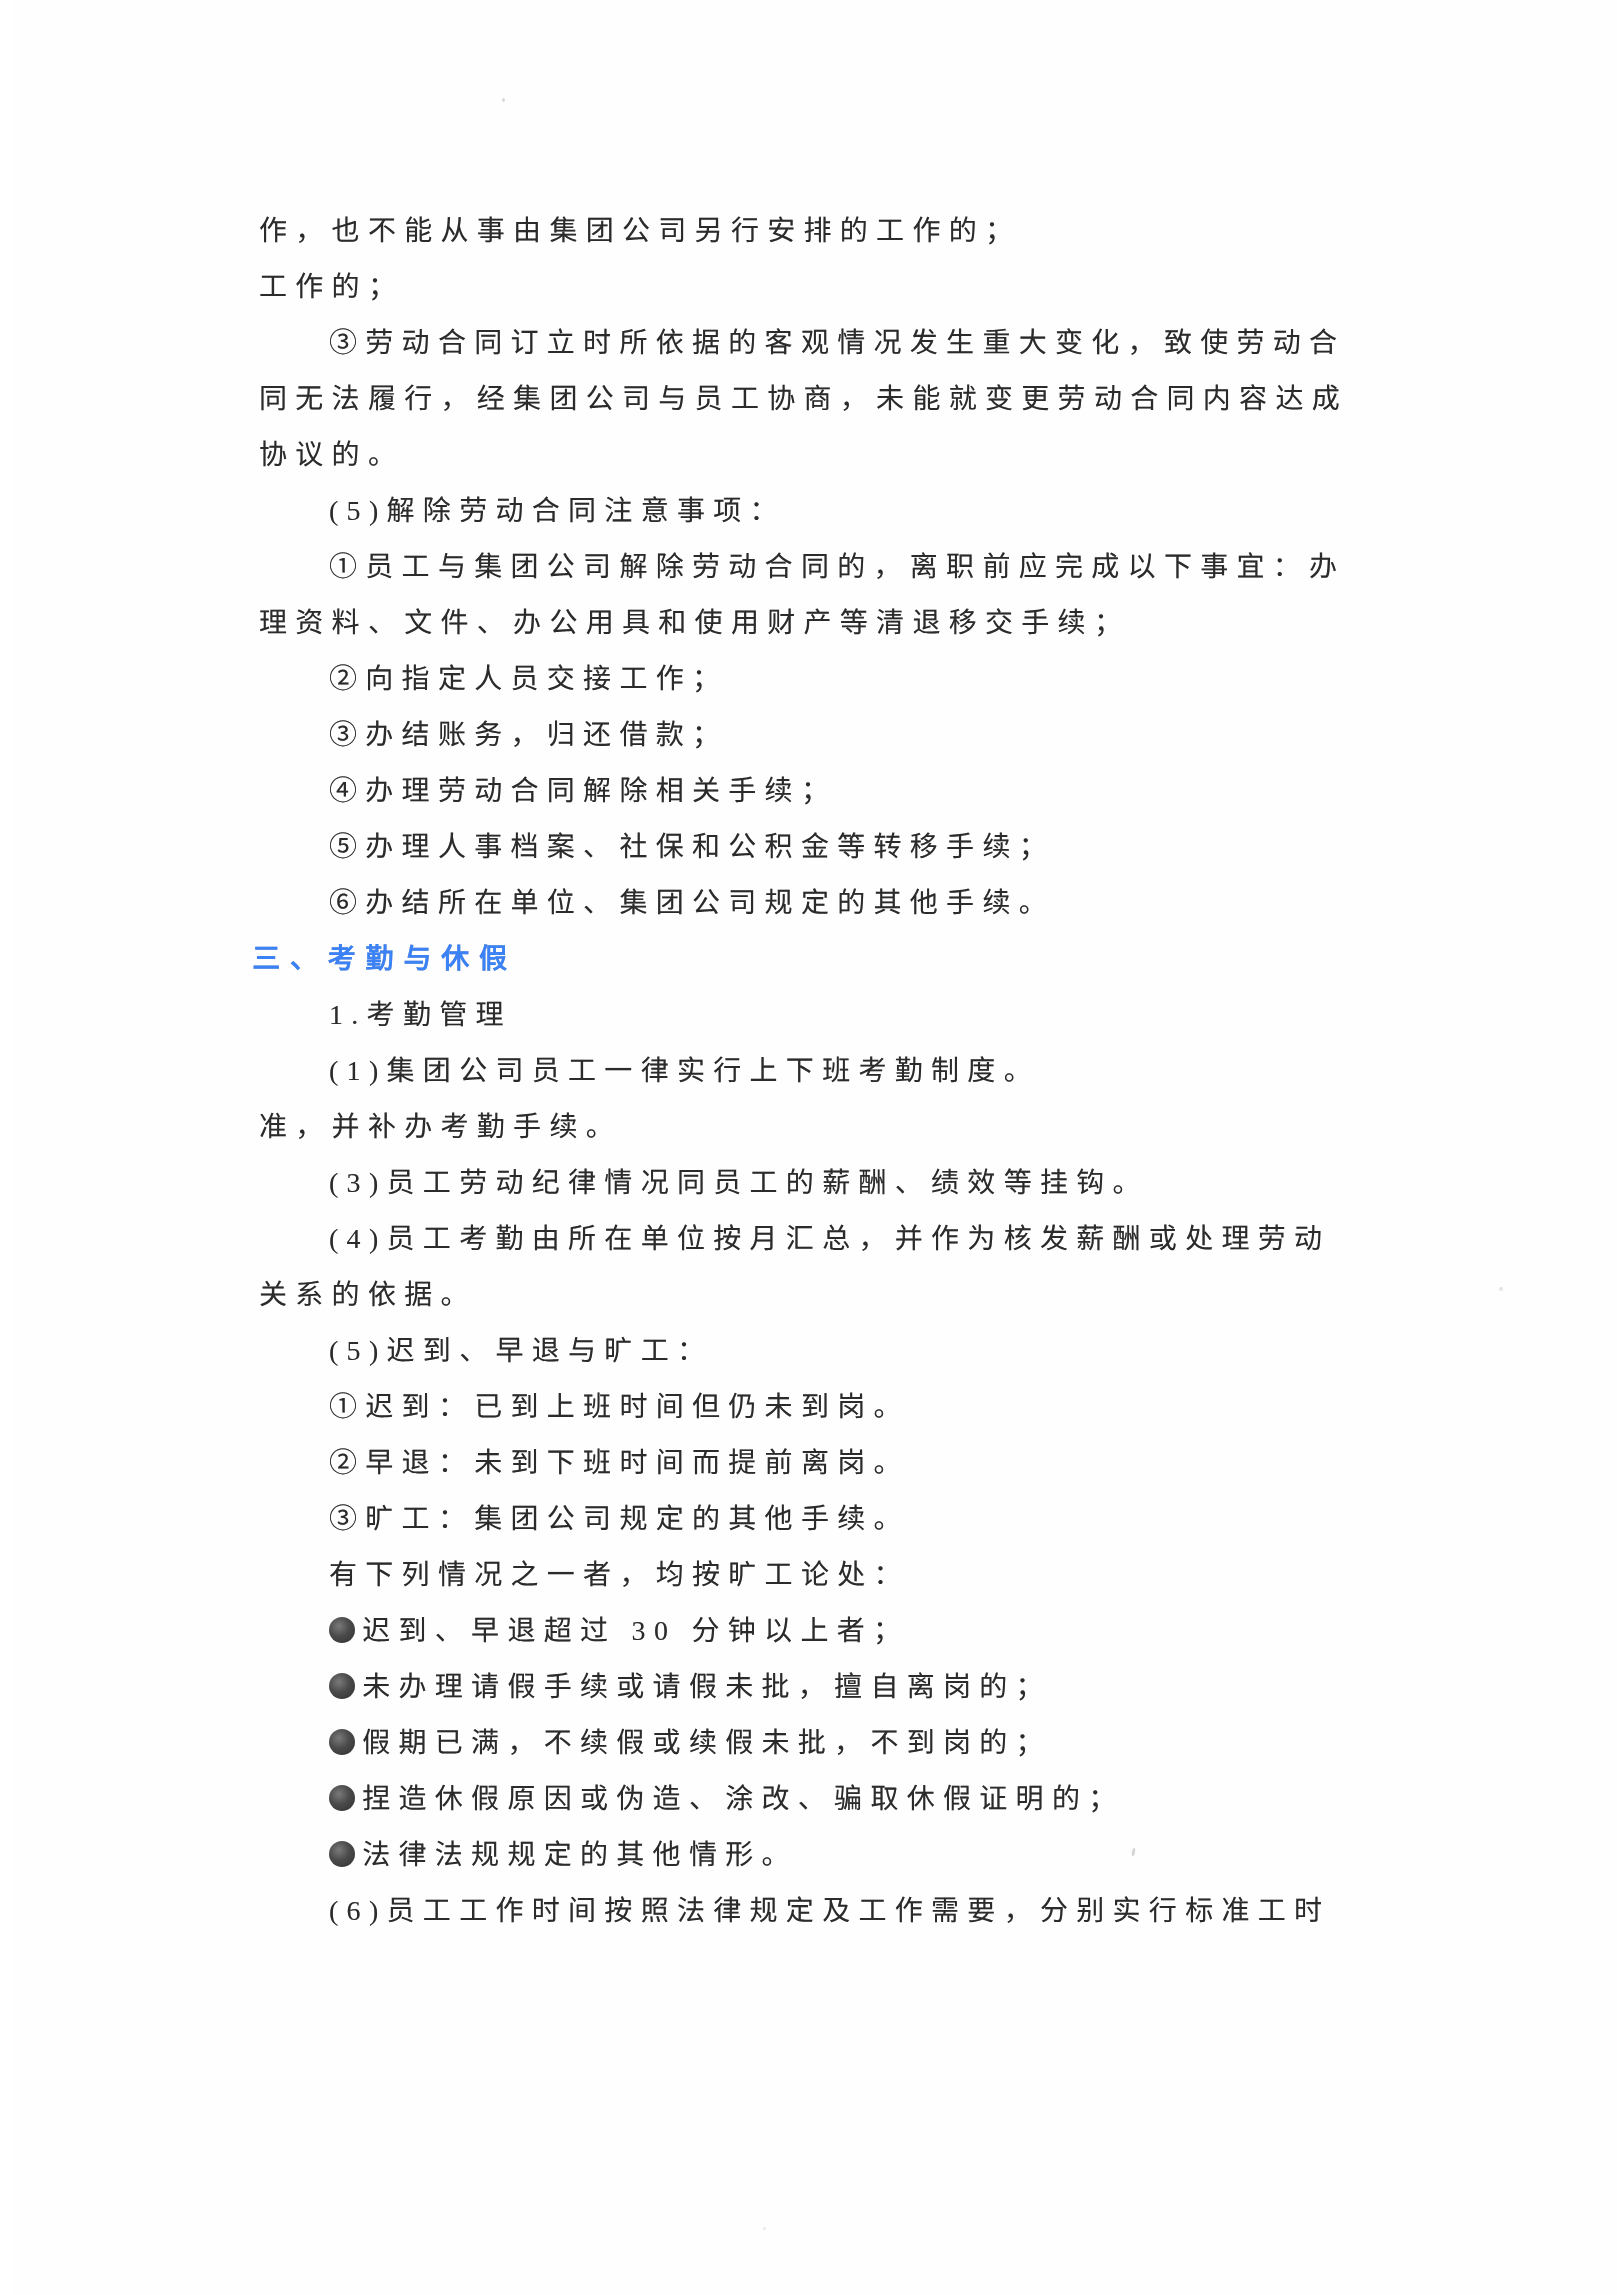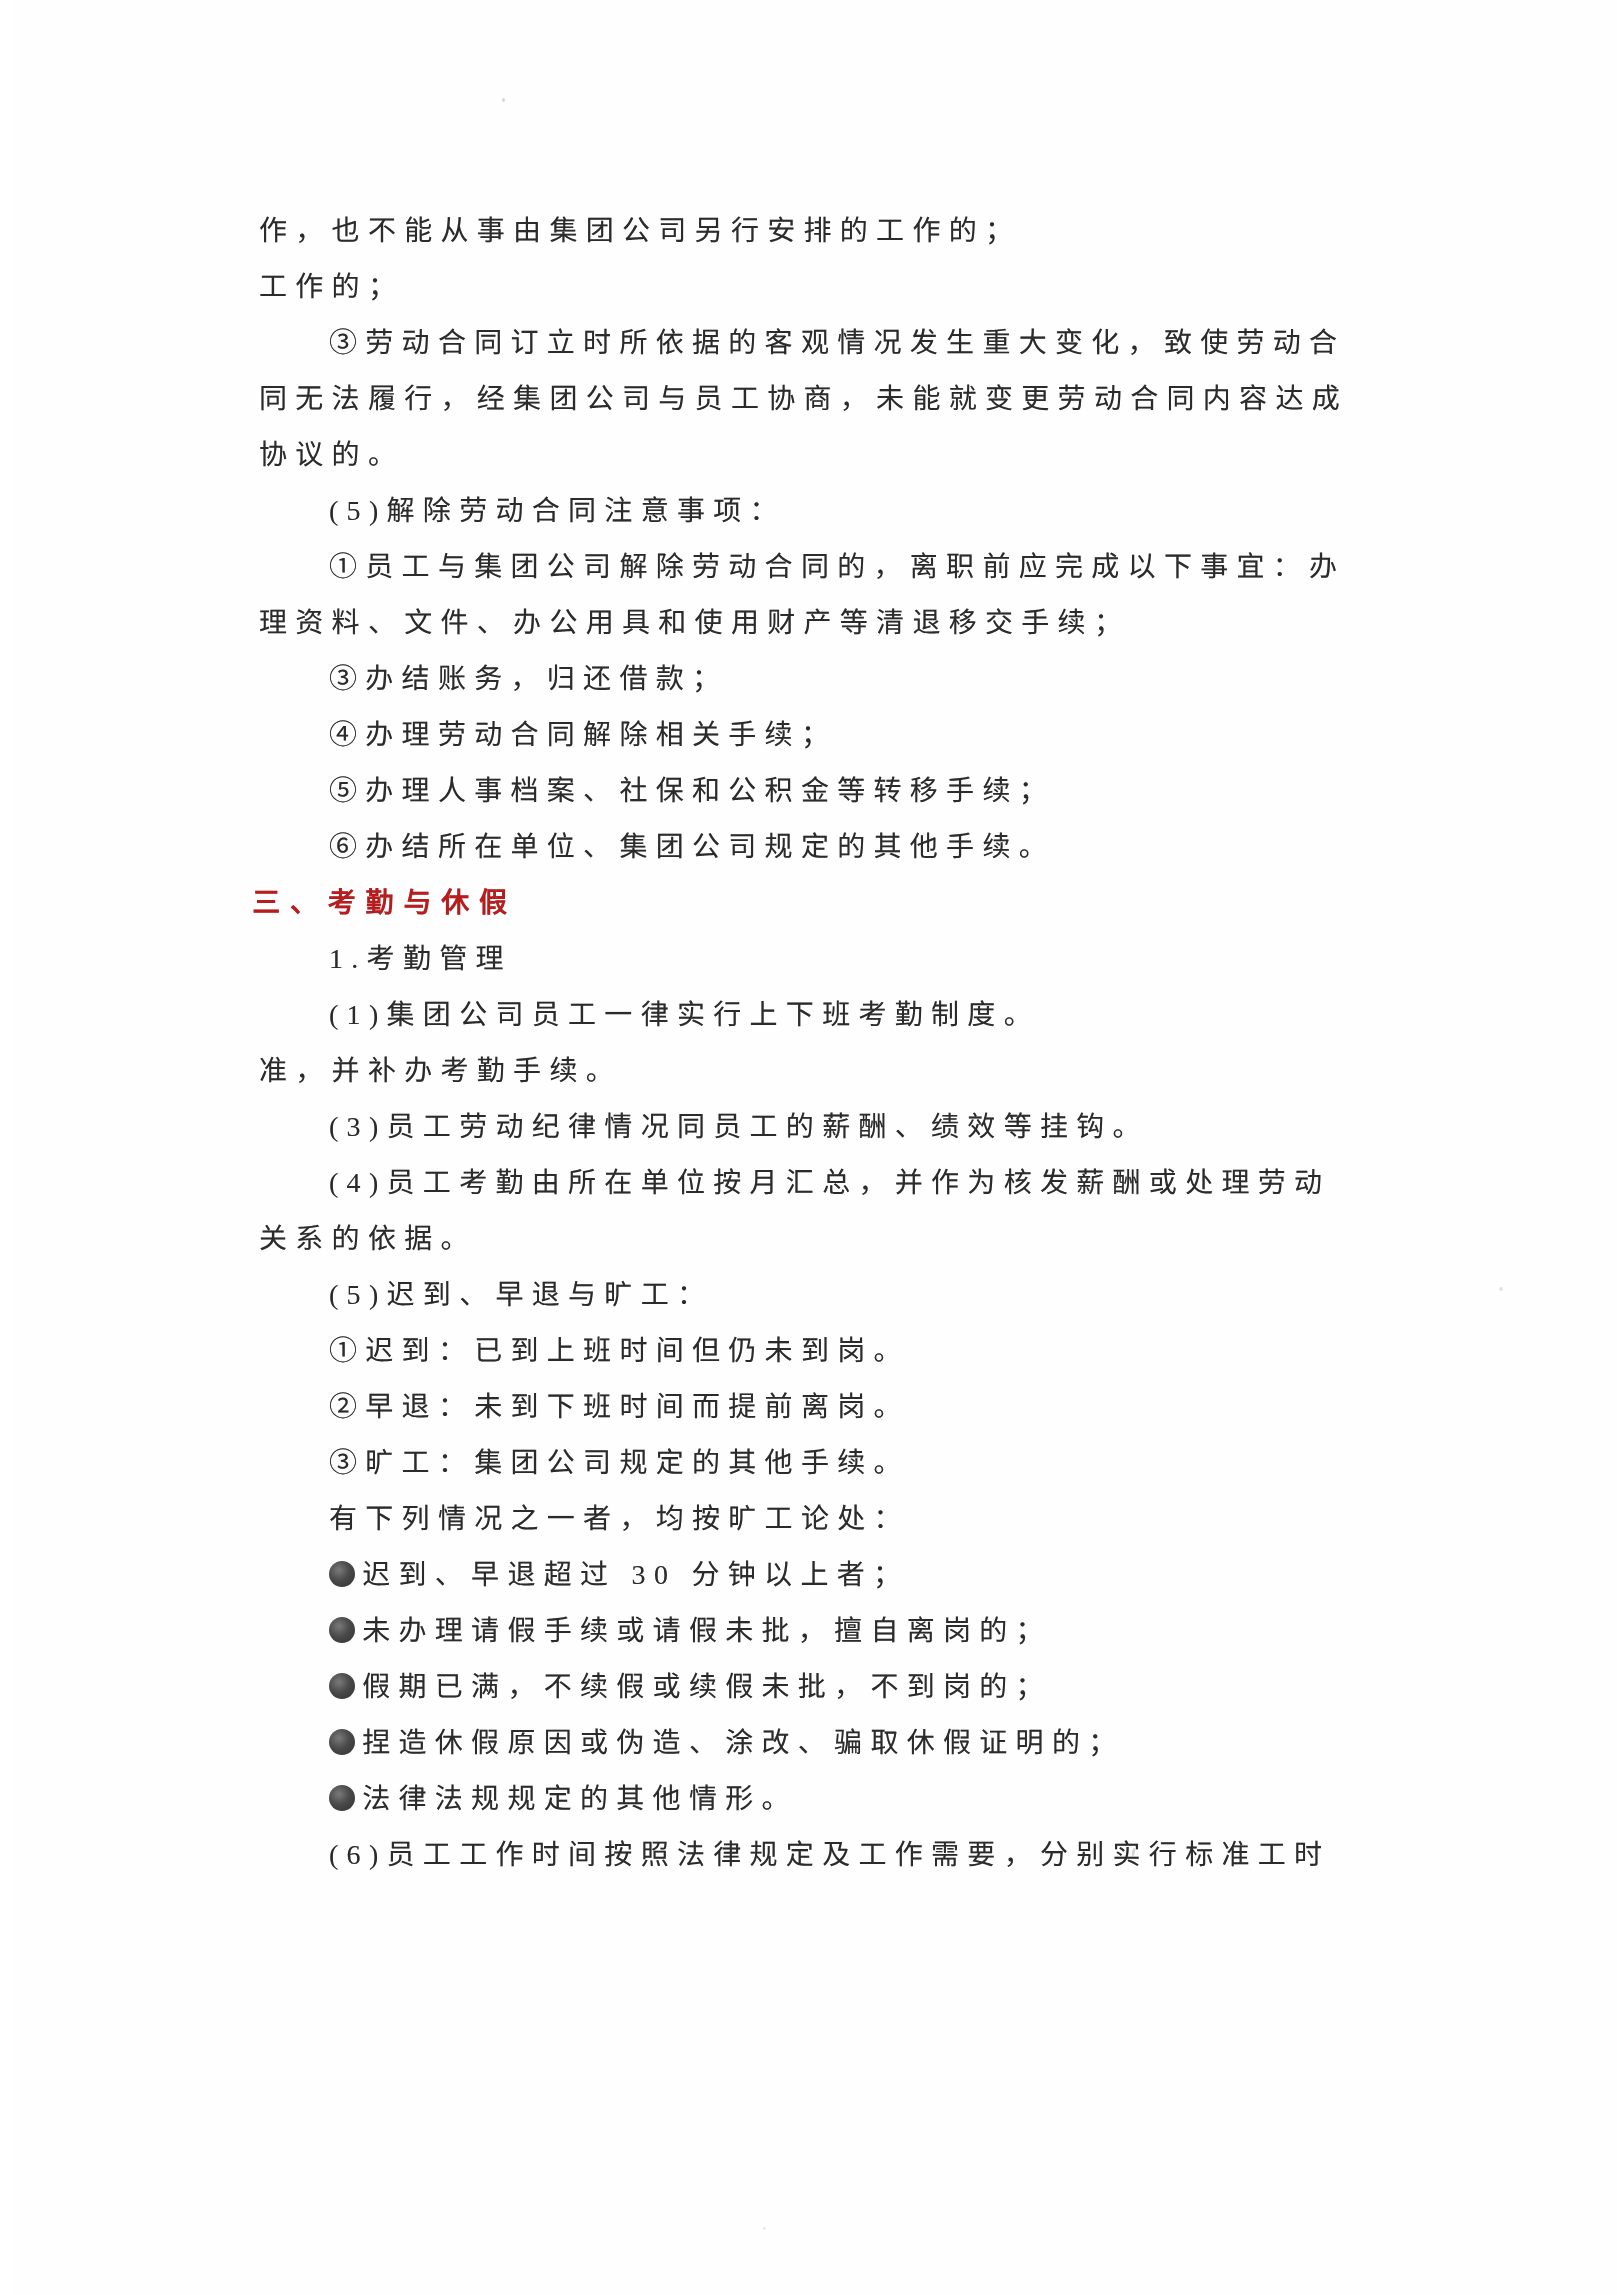--- a/index.html
+++ b/index.html
@@ -23,21 +23,21 @@
     letter-spacing: 8.3px;
     color: #2b2b2b;
     white-space: nowrap;
     text-shadow: 0 0 0.5px rgba(43,43,43,0.35);
   }
   .line { height: 56px; line-height: 56px; }
   .line.indent { text-indent: 70px; }
   .line.heading {
     font-family: "Liberation Sans", "DejaVu Sans", sans-serif;
     font-weight: 700;
-    color: #b91c1c;
+    color: #3b82f6;
     letter-spacing: 9.8px;
     margin-left: -6.8px;
   }
   .bullet {
     display: inline-block;
     width: 26.4px; height: 26.4px;
     border-radius: 50%;
     background: radial-gradient(circle at 38% 35%, #7a7a7a 0%, #4a4a4a 45%, #303030 100%);
     vertical-align: -2.9px;
     margin-right: 6.8px;
@@ -55,20 +55,21 @@
 <div class="page">
   <div class="doc-body">
       <div class="line">作，也不能从事由集团公司另行安排的工作的；</div>
       <div class="line">工作的；</div>
       <div class="line indent">③劳动合同订立时所依据的客观情况发生重大变化，致使劳动合</div>
       <div class="line">同无法履行，经集团公司与员工协商，未能就变更劳动合同内容达成</div>
       <div class="line">协议的。</div>
       <div class="line indent">(5)解除劳动合同注意事项：</div>
       <div class="line indent">①员工与集团公司解除劳动合同的，离职前应完成以下事宜：办</div>
       <div class="line">理资料、文件、办公用具和使用财产等清退移交手续；</div>
+      <div class="line indent">②向指定人员交接工作；</div>
       <div class="line indent">③办结账务，归还借款；</div>
       <div class="line indent">④办理劳动合同解除相关手续；</div>
       <div class="line indent">⑤办理人事档案、社保和公积金等转移手续；</div>
       <div class="line indent">⑥办结所在单位、集团公司规定的其他手续。</div>
       <div class="line heading">三、考勤与休假</div>
       <div class="line indent">1.考勤管理</div>
       <div class="line indent">(1)集团公司员工一律实行上下班考勤制度。</div>
       <div class="line">准，并补办考勤手续。</div>
       <div class="line indent">(3)员工劳动纪律情况同员工的薪酬、绩效等挂钩。</div>
       <div class="line indent">(4)员工考勤由所在单位按月汇总，并作为核发薪酬或处理劳动</div>

